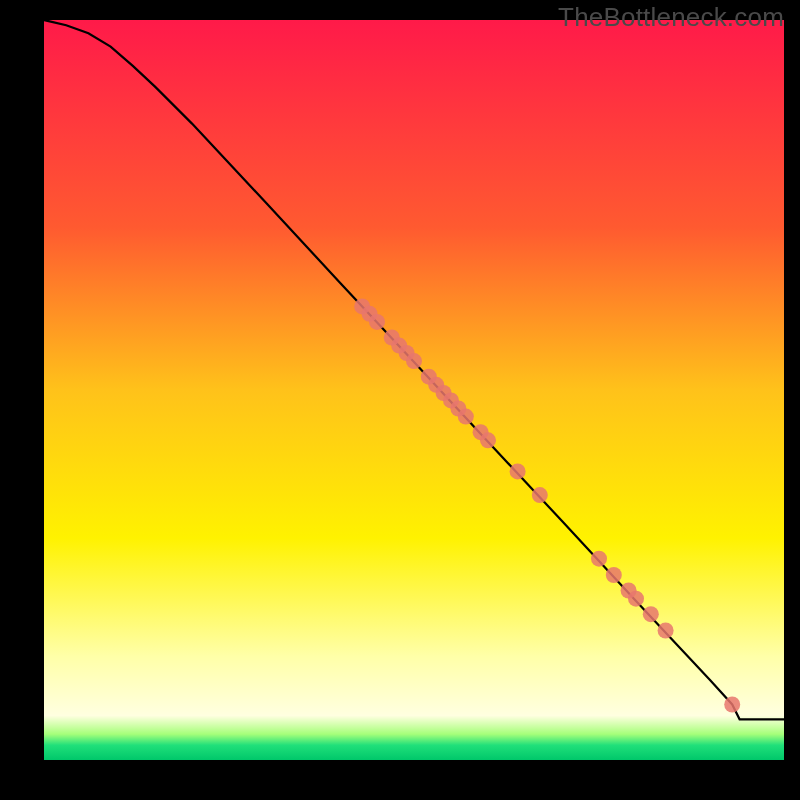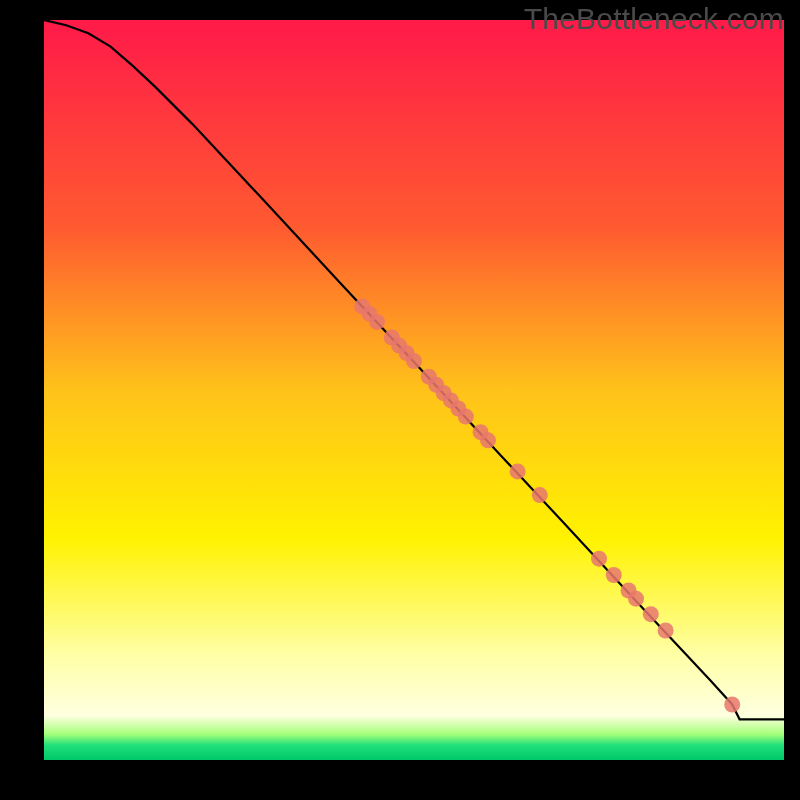--- a/index.html
+++ b/index.html
@@ -21,21 +21,21 @@
     position: absolute;
     overflow: hidden;
   }
   .gradient {
     position: absolute;
     inset: 0;
   }
   .watermark {
     position: absolute;
     color: #4a4a4a;
-    font-size: 30px;
+    font-size: 26px;
     font-weight: 400;
     letter-spacing: 0.2px;
     white-space: nowrap;
   }
   svg.overlay {
     position: absolute;
     inset: 0;
     width: 800px;
     height: 800px;
   }

